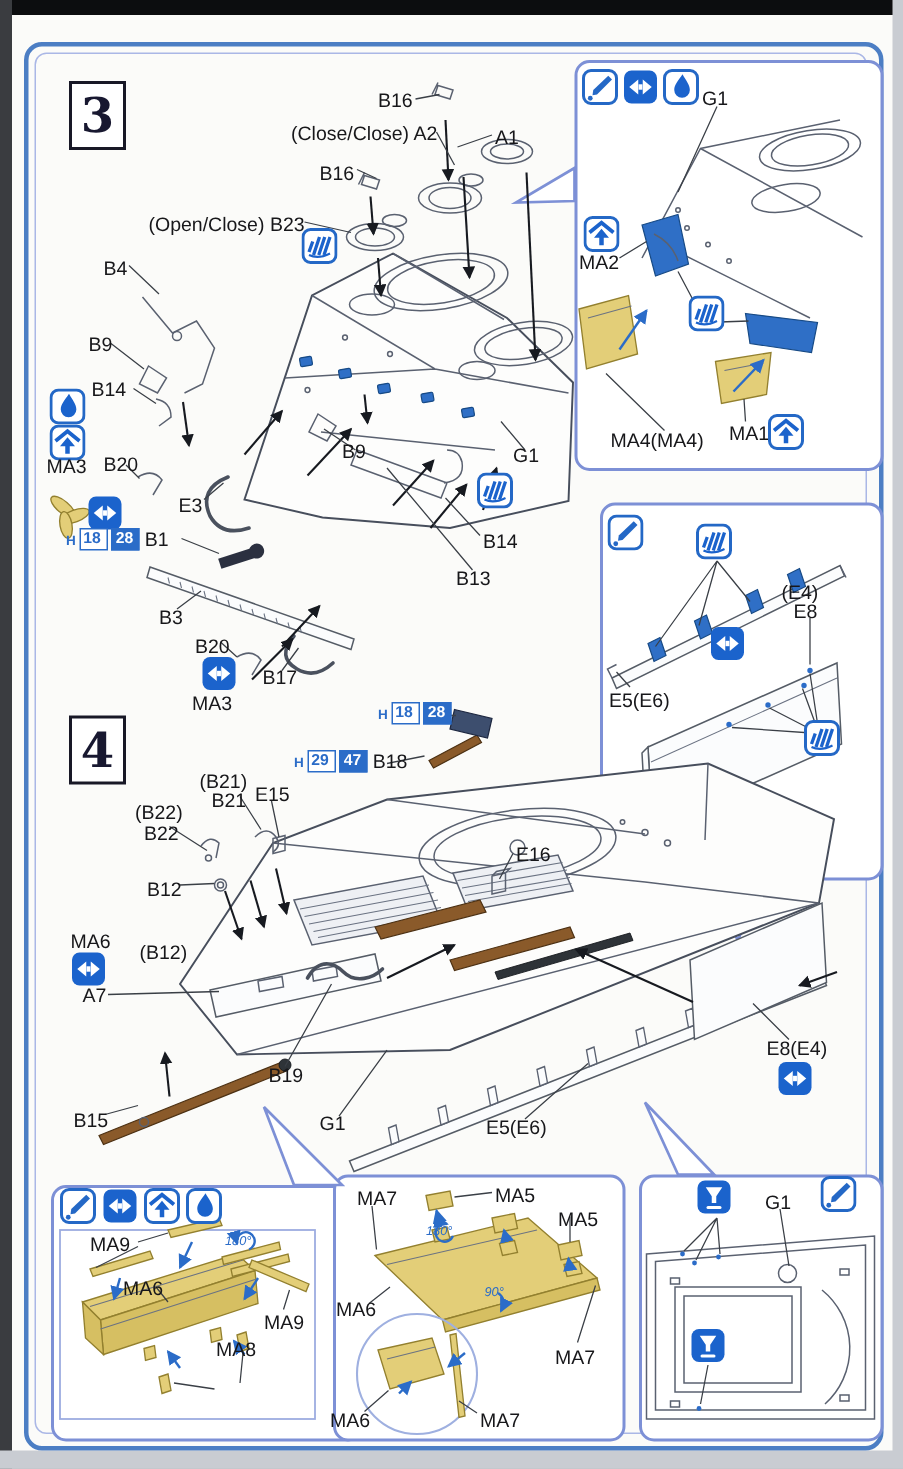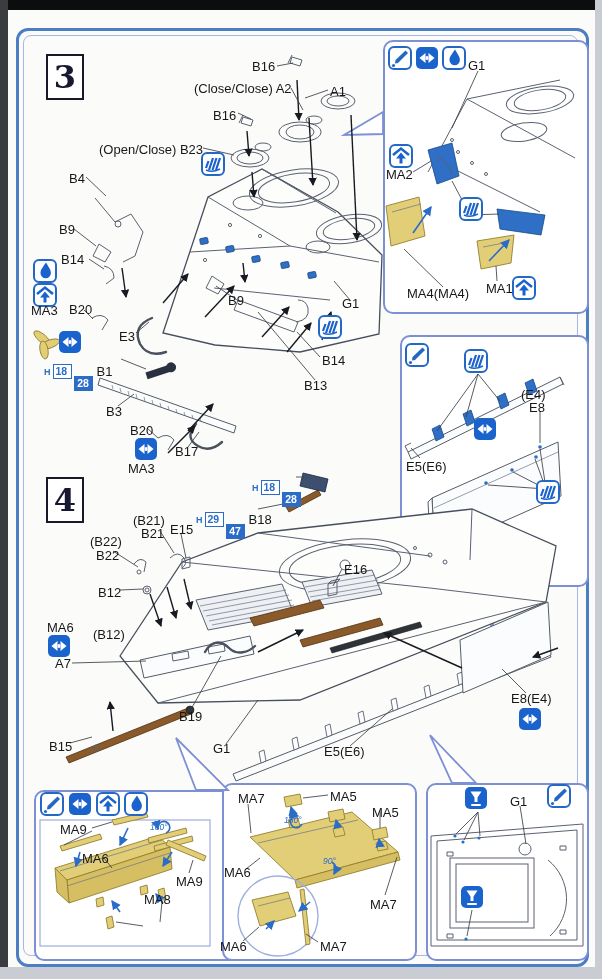--- a/index.html
+++ b/index.html
@@ -25,21 +25,21 @@
   #step3-box{left:46px;top:54px;}
   #step4-box{left:46px;top:477px;}
   .lbl{position:absolute;font-size:13px;color:#17171a;white-space:nowrap;}
   .rot{position:absolute;font-size:8.5px;font-style:italic;color:#2b6cc8;white-space:nowrap;}
   .ic{position:absolute;width:24px;height:24px;}
   .hcall{position:absolute;display:flex;align-items:center;gap:2px;font-size:13px;color:#17171a;}
   .hcall .h{font-size:9px;color:#2b6cc8;font-weight:700;}
   .hcall .pw{min-width:13px;padding:0 2px;height:13px;line-height:13px;text-align:left;
              font-size:10.5px;font-weight:700;color:#2b6cc8;background:#fff;border:1.2px solid #2b6cc8;}
   .hcall .pb{min-width:13px;padding:0 2px;height:13px;line-height:13px;text-align:center;
-             font-size:10.5px;font-weight:700;color:#fff;background:#2b6cc8;border:1.2px solid #2b6cc8;margin-top:24px;}
+             font-size:10.5px;font-weight:700;color:#fff;background:#2b6cc8;border:1.2px solid #2b6cc8;}
   .hcall .part{margin-left:2px;}
   #art{position:absolute;left:0;top:0;pointer-events:none;}
   .l{fill:none;stroke:#5a6170;stroke-width:1;}
   .lb{fill:none;stroke:#9dace0;stroke-width:1.2;}
   .o{fill:#fdfdfc;stroke:#474e5c;stroke-width:1.3;}
   .t{fill:none;stroke:#4a515e;stroke-width:2.4;stroke-linecap:round;}
   .bp{fill:#2f6fc6;stroke:#174a85;stroke-width:0.8;}
   .yel{fill:#e3ce78;stroke:#93802f;stroke-width:0.9;}
   .yel2{fill:#d6bf62;stroke:#93802f;stroke-width:0.9;}
   .br{fill:#8a5a2a;stroke:#4c3012;stroke-width:0.8;}

